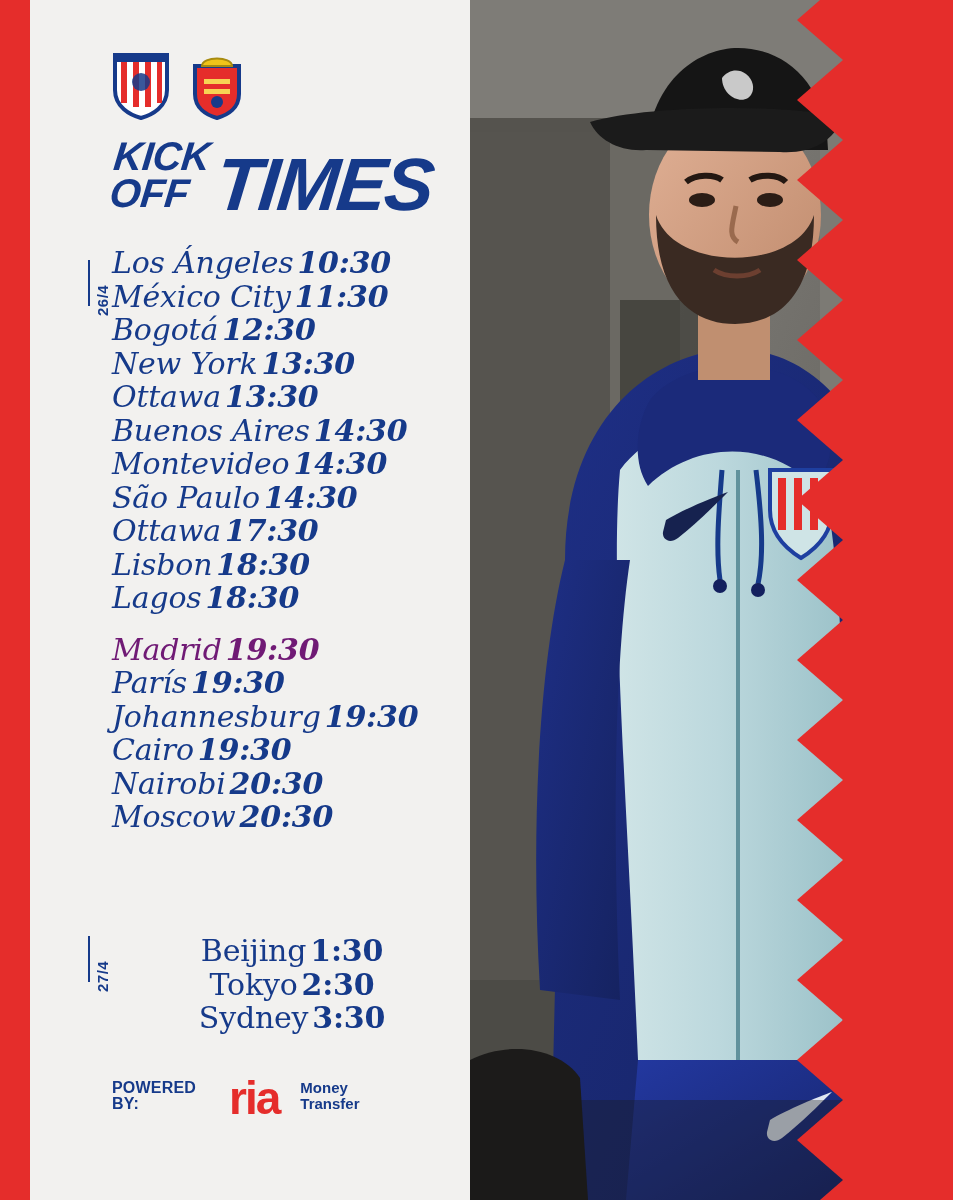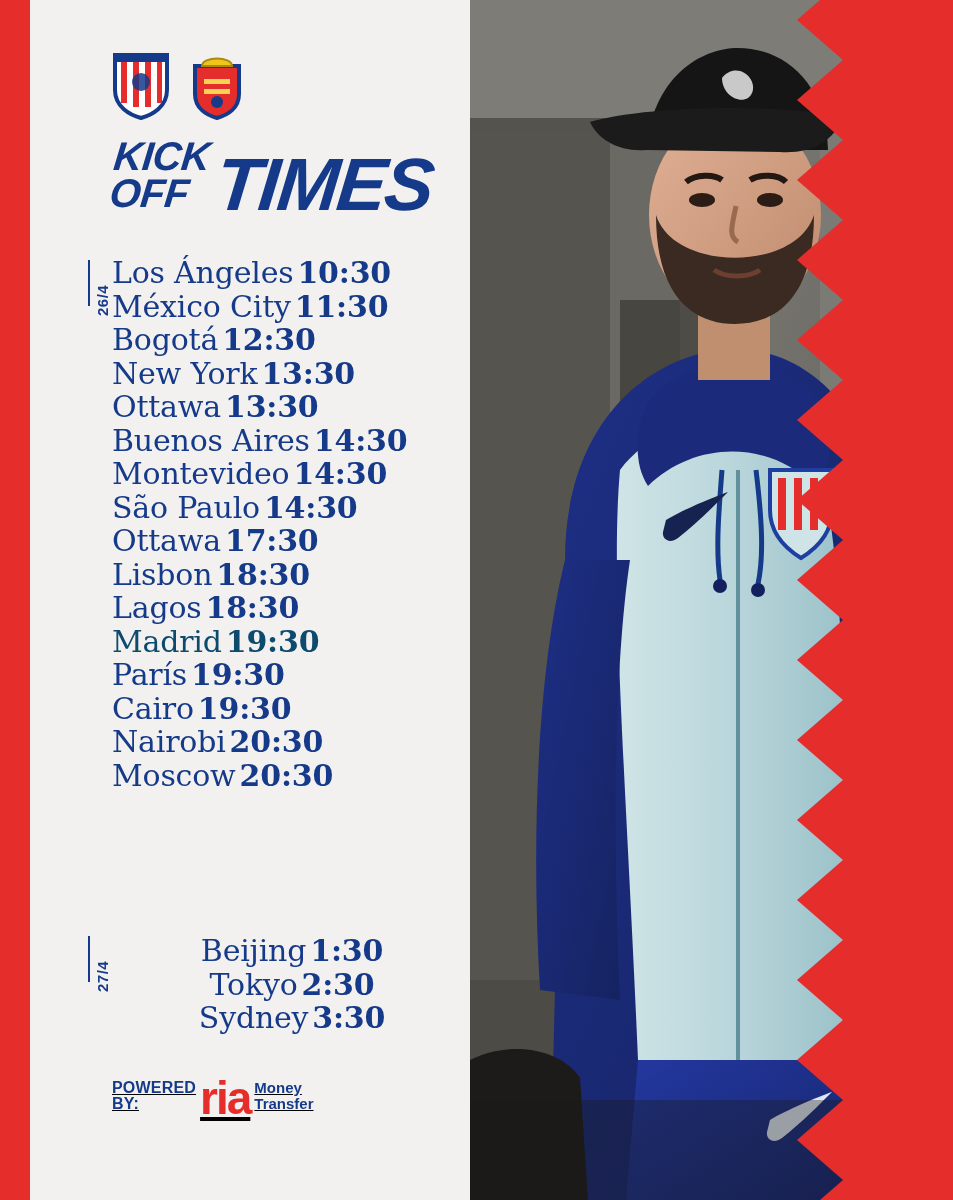--- a/index.html
+++ b/index.html
@@ -118,58 +118,58 @@
     width: 2px;
     background: #163a8a;
   }
 
   
   .list {
     position: absolute;
     left: 82px;
     width: 360px;
   }
-  .list.first { top: 256px; }
+  .list.first { top: 246px; font-style: italic; }
   .list.second { top: 934px; text-align: center; }
   .row {
     color: #163a8a;
     font-family: "DejaVu Serif", "Liberation Serif", serif;
     font-size: 30px;
     line-height: 33.5px;
     white-space: nowrap;
     letter-spacing: -0.2px;
   }
   .row .city { font-weight: 400; }
   .row .time { font-weight: 700; margin-left: 4px; }
-  .row.highlight { color: #0c4a6e; }
+  .row.highlight { color: #701a75; margin-top: 18px; }
 
   
   .powered {
     position: absolute;
     left: 82px; top: 1078px;
     display: flex;
     align-items: center;
-    gap: 4px;
-    text-decoration: underline;
+    gap: 21px;
   }
   .powered-text {
     color: #163a8a;
     font-size: 16px;
     font-weight: 700;
     line-height: 1.05;
     letter-spacing: 0.2px;
   }
   .ria-logo {
     font-size: 46px;
     font-weight: 700;
     color: #e52d2b;
     letter-spacing: -2px;
     line-height: 0.8;
     position: relative;
     top: 2px;
+    margin-left: 12px;
   }
   .ria-sub {
     color: #163a8a;
     font-size: 15px;
     font-weight: 700;
     line-height: 1.08;
   }
 
   
   .photo {
@@ -377,20 +377,21 @@
         <div class="row"><span class="city">New York</span><span class="time">13:30</span></div>
         <div class="row"><span class="city">Ottawa</span><span class="time">13:30</span></div>
         <div class="row"><span class="city">Buenos Aires</span><span class="time">14:30</span></div>
         <div class="row"><span class="city">Montevideo</span><span class="time">14:30</span></div>
         <div class="row"><span class="city">São Paulo</span><span class="time">14:30</span></div>
         <div class="row"><span class="city">Ottawa</span><span class="time">17:30</span></div>
         <div class="row"><span class="city">Lisbon</span><span class="time">18:30</span></div>
         <div class="row"><span class="city">Lagos</span><span class="time">18:30</span></div>
         <div class="row highlight"><span class="city">Madrid</span><span class="time">19:30</span></div>
         <div class="row"><span class="city">París</span><span class="time">19:30</span></div>
+        <div class="row"><span class="city">Johannesburg</span><span class="time">19:30</span></div>
         <div class="row"><span class="city">Cairo</span><span class="time">19:30</span></div>
         <div class="row"><span class="city">Nairobi</span><span class="time">20:30</span></div>
         <div class="row"><span class="city">Moscow</span><span class="time">20:30</span></div>
       </div>
 
     <div class="list second" id="list-day2">
         <div class="row"><span class="city">Beijing</span><span class="time">1:30</span></div>
         <div class="row"><span class="city">Tokyo</span><span class="time">2:30</span></div>
         <div class="row"><span class="city">Sydney</span><span class="time">3:30</span></div>
       </div>

